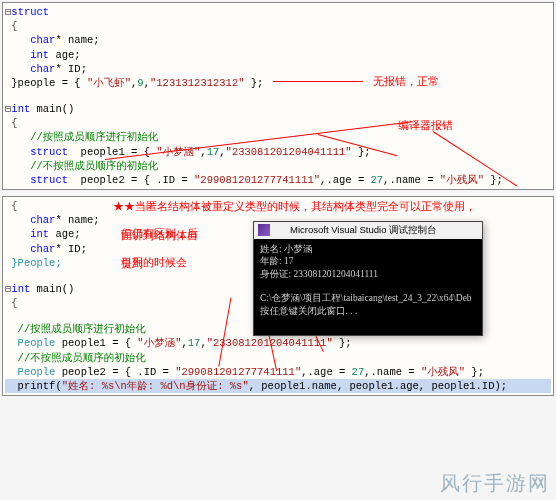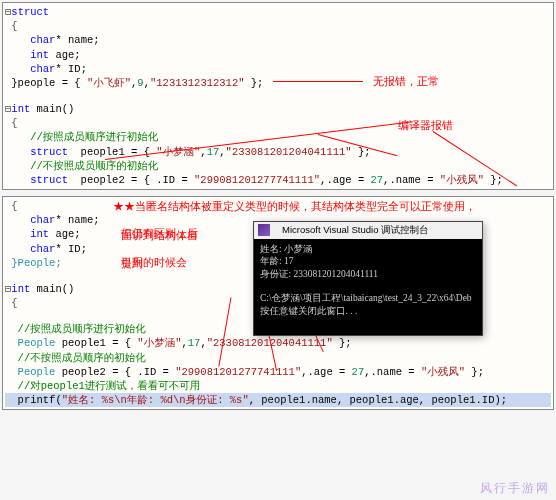--- a/index.html
+++ b/index.html
@@ -57,43 +57,43 @@
     box-shadow: 2px 2px 8px rgba(0,0,0,0.3);
     z-index: 10;
     font-size: 9.5px;
   }
   .console-title {
     background: #f0f0f0;
     color: #000;
     padding: 2px 4px;
     display: flex;
     align-items: center;
-    gap: 12px;
+    gap: 20px;
     font-family: "Microsoft YaHei", sans-serif;
   }
   .vs-icon {
     width: 12px; height: 12px;
     background: linear-gradient(135deg, #5c2d91, #8a5cc8);
     display: inline-block;
   }
   .console-body {
     color: #ccc;
     padding: 4px 6px 18px 6px;
     font-family: Liberation Serif, serif;
     line-height: 1.3;
     white-space: pre-line;
   }
   .watermark {
     position: absolute;
     right: 6px;
     bottom: 3px;
-    color: #6d28d9;
+    color: #0c4a6e;
     opacity: 0.38;
     font-family: "Microsoft YaHei", sans-serif;
-    font-size: 12px;
+    font-size: 20px;
     letter-spacing: 2px;
   }
 </style>
 </head>
 <body>
 
 <div class="code-block">
   <div class="line"><span class="struct-brace">⊟</span><span class="kw-blue">struct</span></div>
   <div class="line"> <span class="struct-brace">{</span></div>
   <div class="line">    <span class="kw-blue">char</span><span>* name;</span></div>
@@ -123,21 +123,20 @@
   <div class="line">    <span class="kw-blue">char</span><span>* ID;</span></div>
   <div class="line"> <span class="kw-teal">}People;</span></div>
   <div class="line" style="height:12px"></div>
   <div class="line"><span class="struct-brace">⊟</span><span class="kw-blue">int</span><span> main()</span></div>
   <div class="line"> <span class="struct-brace">{</span></div>
   <div class="line" style="height:12px"></div>
   <div class="line"><span class="comment">  //按照成员顺序进行初始化</span></div>
   <div class="line"><span class="kw-teal">  People</span><span> people1 = { </span><span class="str">"小梦涵"</span><span>,</span><span class="num">17</span><span>,</span><span class="str">"233081201204041111"</span><span> };</span></div>
   <div class="line"><span class="comment">  //不按照成员顺序的初始化</span></div>
   <div class="line"><span class="kw-teal">  People</span><span> people2 = { .ID = </span><span class="str">"299081201277741111"</span><span>,.age = </span><span class="num">27</span><span>,.name = </span><span class="str">"小残风"</span><span> };</span></div>
-  <div class="line"><span class="comment">  //对people1进行测试，看看可不可用</span></div>
   <div class="line selected-line"><span>  printf(</span><span class="str">"姓名: </span><span class="percent">%s</span><span class="newline-esc">\n</span><span class="str">年龄: </span><span class="percent">%d</span><span class="newline-esc">\n</span><span class="str">身份证: </span><span class="percent">%s</span><span class="str">"</span><span>, people1.name, people1.age, people1.ID);</span></div>
 
   <span class="anno-red" style="left:110px;top:2px"><span class="star">★</span><span>★当匿名结构体被重定义类型的时候，其结构体类型完全可以正常使用，</span></span>
   <span class="anno-red" style="left:118px;top:29px">但仍有区别，后</span>
   <span class="anno-red" style="left:118px;top:31px">面讲到结构体自</span>
   <span class="anno-red" style="left:118px;top:58px">引用的时候会</span>
   <span class="anno-red" style="left:118px;top:59px">提到</span>
 
   <div class="anno-line" style="left:295px;top:100px;width:60px;transform:rotate(65deg)"></div>
   <div class="anno-line" style="left:258px;top:100px;width:75px;transform:rotate(78deg)"></div>

